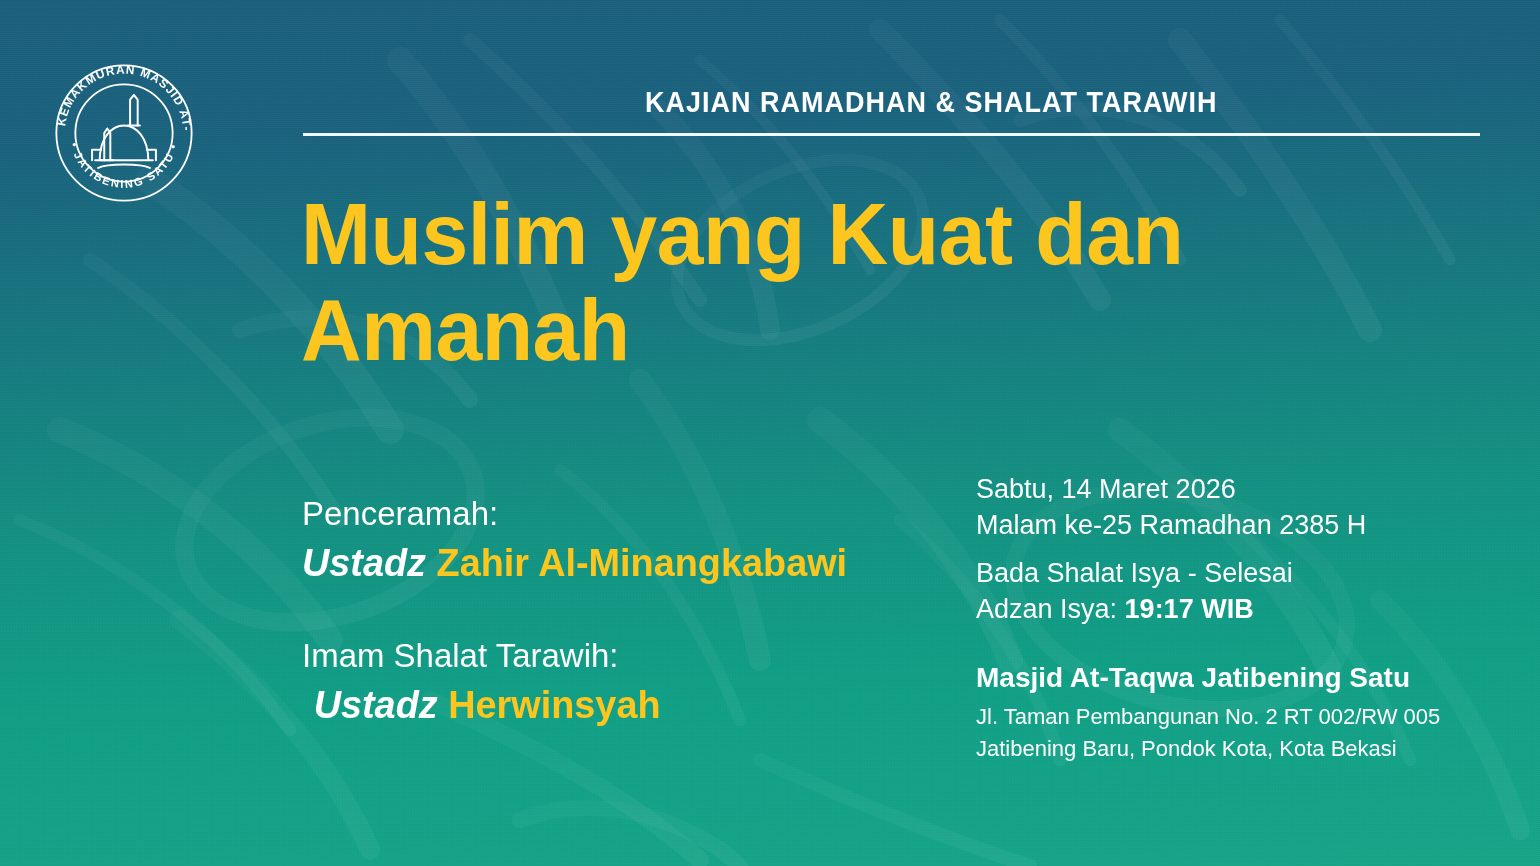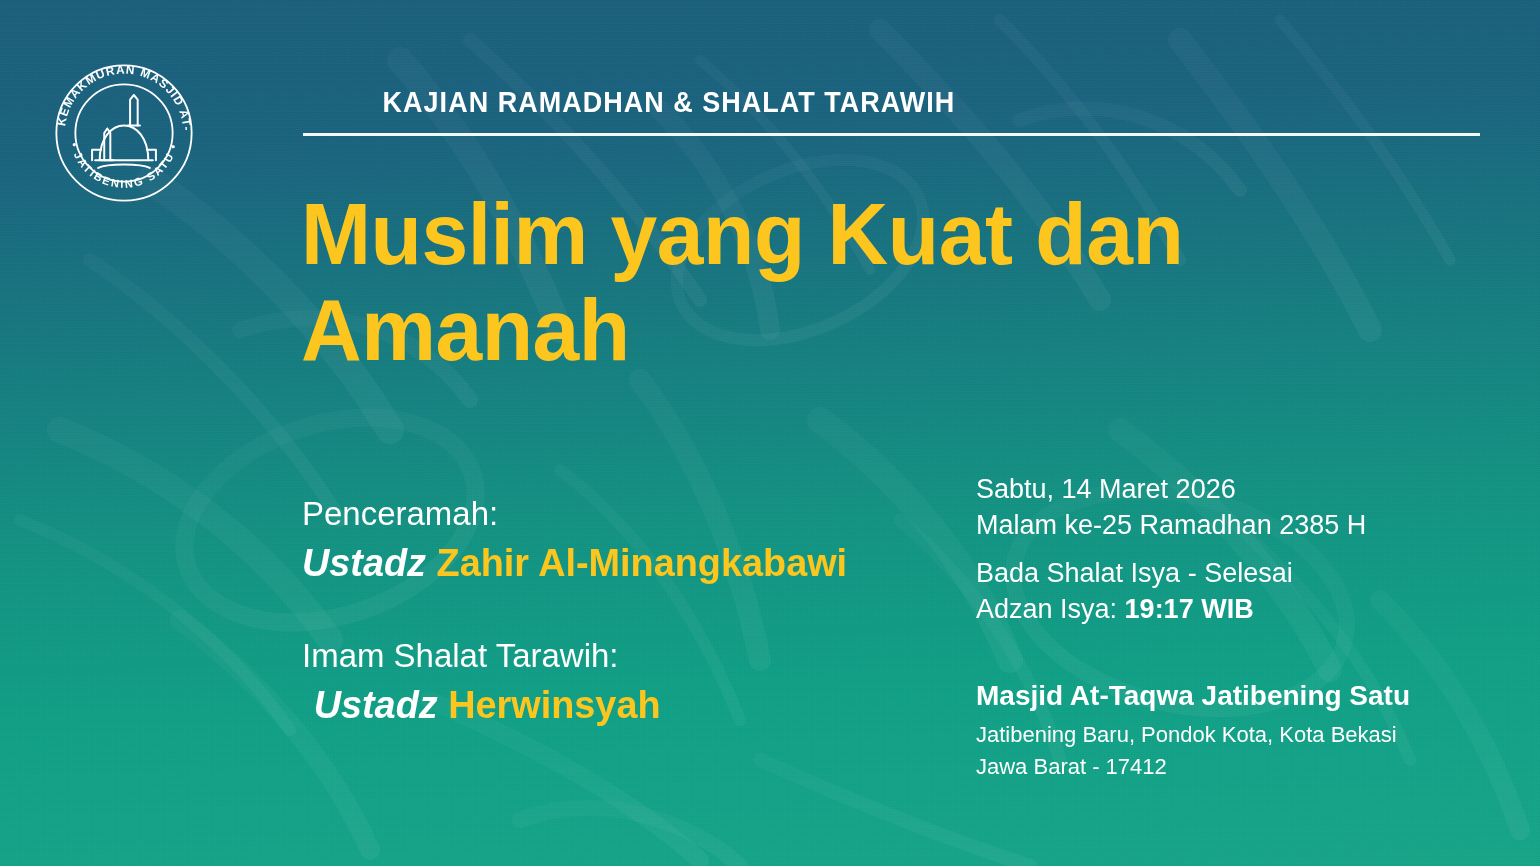--- a/index.html
+++ b/index.html
@@ -45,21 +45,21 @@
   .logo-wrap{
     position:absolute; left:48px; top:57px;
     width:152px; height:152px;
   }
   .logo-wrap svg{ width:100%; height:100%; display:block; }
 
   
   .header{
     position:absolute; right:60px; top:88px;
     width:1180px;
-    text-align:left;
+    text-align:center;
   }
   .header-title{
     color:#ffffff;
     font-size:29px;
     font-weight:bold;
     letter-spacing:1.1px;
     line-height:1;
     transform:scaleX(.93);
     transform-origin:right center;
     white-space:nowrap;
@@ -141,21 +141,21 @@
     font-weight:bold;
     line-height:1.4;
     white-space:nowrap;
     margin-bottom:4px;
   }
   .venue-line{
     font-size:22px;
     line-height:1.47;
     white-space:nowrap;
   }
-  .det-group.venue{ margin-top:48px; }
+  .det-group.venue{ margin-top:30px; }
 </style>
 </head>
 <body>
 
 <div class="poster">
 
   <div class="calligraphy">
     <svg viewBox="0 0 1540 866" preserveAspectRatio="none" aria-hidden="true">
       <defs>
         <linearGradient id="wmg" x1="0" y1="0" x2="0" y2="1">
@@ -279,19 +279,19 @@
     <div class="det-group">
       <div class="det-line">Bada Shalat Isya - Selesai</div>
       <div class="det-line">
         <span>Adzan Isya:</span>
         <span class="bold">19:17 WIB</span>
       </div>
     </div>
 
     <div class="det-group venue">
       <div class="venue-name">Masjid At-Taqwa Jatibening Satu</div>
+      <div class="venue-line">Jl. Taman Pembangunan No. 2 RT 002/RW 005</div>
       <div class="venue-line">Jatibening Baru, Pondok Kota, Kota Bekasi</div>
-      <div class="venue-line">Jawa Barat - 17412</div>
     </div>
 
   </div>
 
 </div>
 
 </body></html>

